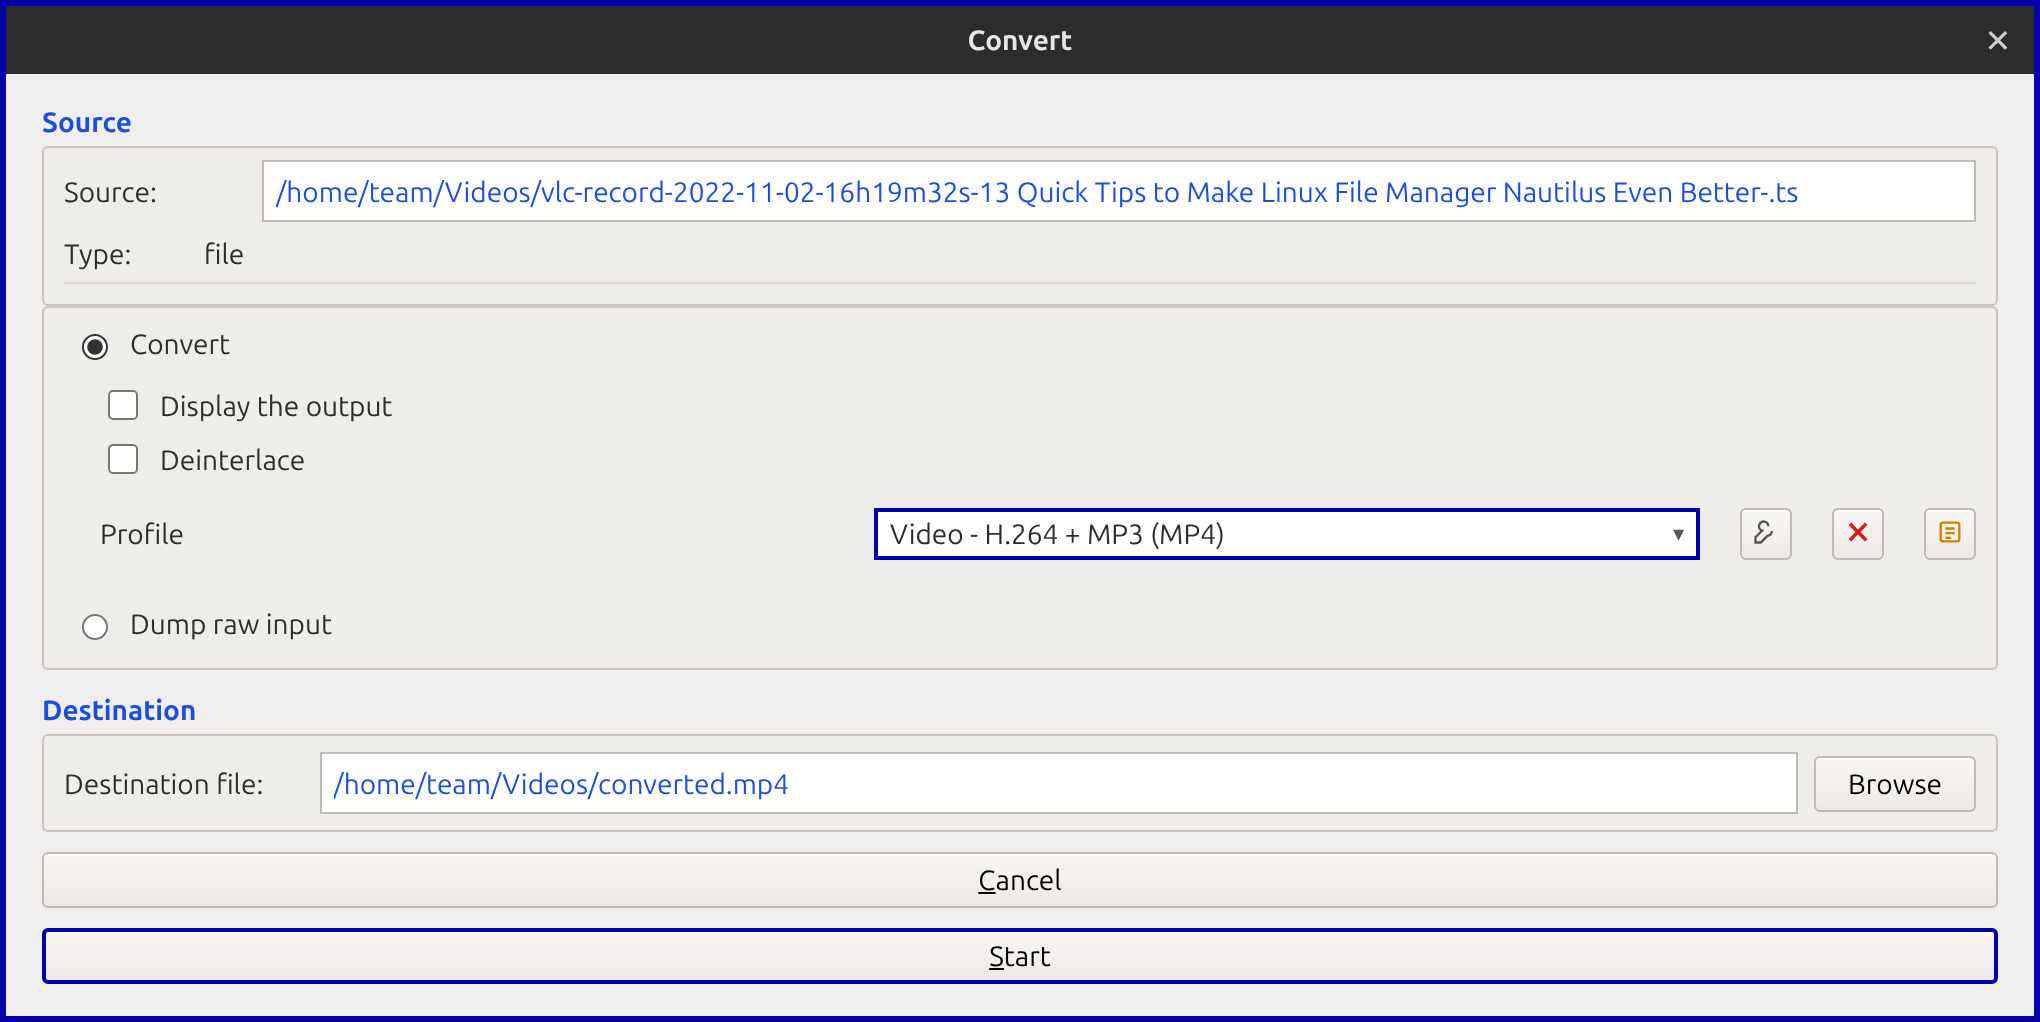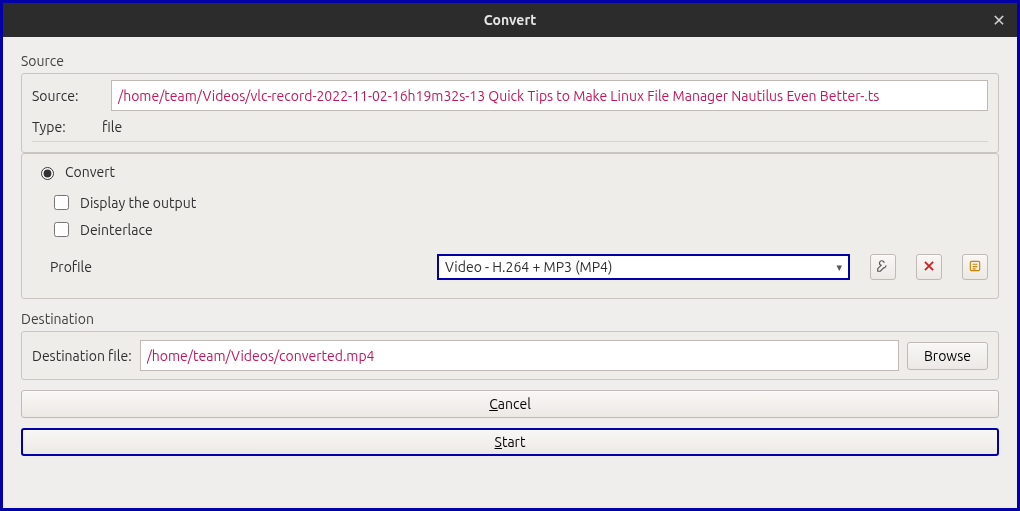--- a/index.html
+++ b/index.html
@@ -33,42 +33,44 @@
     display: flex; align-items: center; justify-content: center;
     color: #cfcfcf;
     font-size: 16px;
     cursor: pointer;
   }
   .content {
     padding: 10px 18px 12px 18px;
   }
   .section-label {
     font-size: 14px;
-    color: #404040;
+    color: #1d4ed8;
     margin: 6px 0 4px 0;
+    font-weight: bold;
   }
   .panel {
     border: 1px solid #c9c5c1;
     border-radius: 3px;
     background: #efedea;
     padding: 6px 10px 10px 10px;
   }
   .panel.settings { padding-top: 8px; padding-bottom: 14px; }
   .row { display: flex; align-items: center; gap: 23px; }
   .row.source-row input[type=text] {
     flex: 1;
   }
   input[type=text] {
     height: 31px;
     border: 1px solid #bfbab5;
     background: #ffffff;
     padding: 1px 6px;
     font-size: 14px;
     font-family: inherit;
-    color: #be185d;
+    color: #1d4ed8;
+    margin-left: 20px;
   }
   .type-row {
     margin-top: 8px;
     display: flex;
     gap: 14px;
     border-bottom: 1px solid #d8d4cf;
     padding-bottom: 6px;
   }
   .label-col { min-width: 56px; }
 
@@ -224,20 +226,24 @@
           <span>
             <svg viewBox="0 0 24 24" fill="none" stroke="#cc8400" stroke-width="2">
                 <rect x="4" y="4" width="16" height="16" rx="2"></rect>
                 <path d="M8 9h8M8 13h8M8 17h5"></path>
               </svg>
           </span>
         </div>
       </div>
     </div>
 
+    <label class="radio-dump">
+      <input type="radio" name="mode" style="">
+      <span>Dump raw input</span>
+    </label>
 
   </div>
 
   <div class="section-label" style="margin-top:12px">Destination</div>
   <div class="dest-panel">
     <span>Destination file:</span>
     <input type="text" class="dest-input" value="/home/team/Videos/converted.mp4" style="">
     <button class="btn">
       <span>Browse</span>
     </button>

